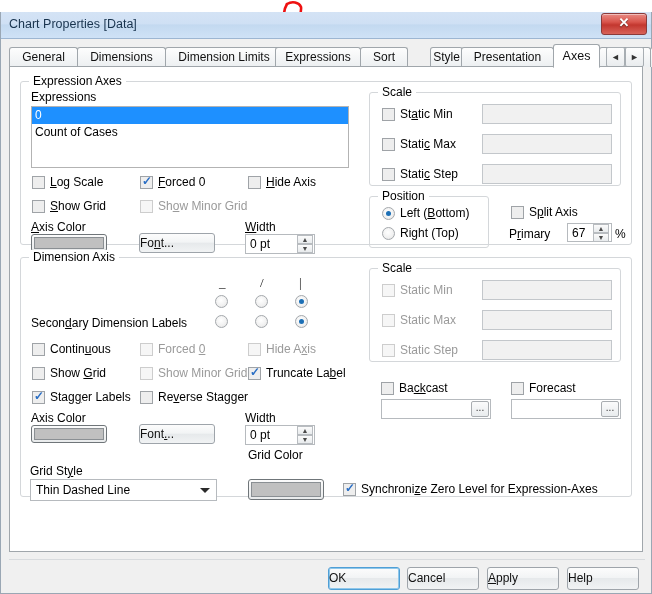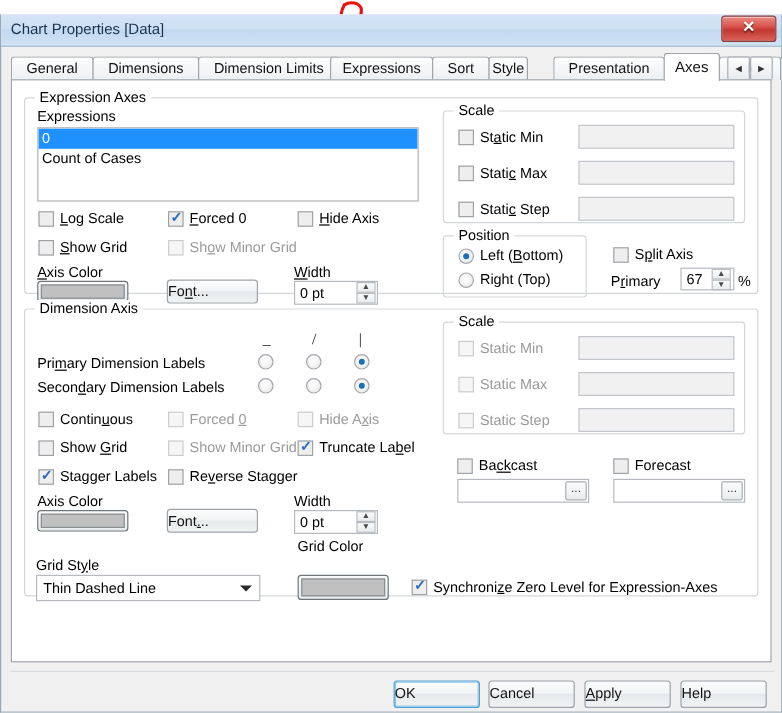--- a/index.html
+++ b/index.html
@@ -232,21 +232,21 @@
   </div>
 
   <div id="tabpanel">
 
     <div class="tabstrip">
       <div class="tab" style="left:0px;width:69px;">General</div>
       <div class="tab" style="left:68px;width:89px;">Dimensions</div>
       <div class="tab" style="left:156px;width:118px;">Dimension Limits</div>
       <div class="tab" style="left:266px;width:86px;">Expressions</div>
       <div class="tab" style="left:351px;width:48px;">Sort</div>
-      <div class="tab" style="left:398px;width:33px;">Style</div>
+      <div class="tab" style="left:421px;width:33px;">Style</div>
       <div class="tab" style="left:452px;width:93px;">Presentation</div>
       <div class="tab active" style="left:544px;width:47px;">Axes</div>
       <div class="tab" style="left:590px;width:52px;">Colors</div>
       <div class="tab" style="left:641px;width:64px;">Number</div>
 
       <div class="tabnav" style="left:597px;">
         <div class="gl">◄</div>
       </div>
       <div class="tabnav" style="left:616px;">
         <div class="gl">►</div>
@@ -354,21 +354,20 @@
         <div class="lbl" style="left:594px;top:145px;">%</div>
       </div>
 
       <div class="group" style="left:10px;top:190px;width:612px;height:240px;">
         <div class="legend">Dimension Axis</div>
 
         <div class="orient" style="left:198px;top:17px;">_</div>
         <div class="orient" style="left:239px;top:17px;">/</div>
         <div class="orient" style="left:278px;top:17px;">|</div>
 
-        <div class="lbl" style="left:10px;top:38px;">Pri<u>m</u>ary Dimension Labels</div>
         <div class="rb" style="left:194px;top:37px;"></div>
         <div class="rb" style="left:234px;top:37px;"></div>
         <div class="rb" style="left:274px;top:37px;">
             <span class="dot"></span>
           </div>
 
         <div class="lbl" style="left:10px;top:58px;">Secon<u>d</u>ary Dimension Labels</div>
         <div class="rb" style="left:194px;top:57px;"></div>
         <div class="rb" style="left:234px;top:57px;"></div>
         <div class="rb" style="left:274px;top:57px;">

